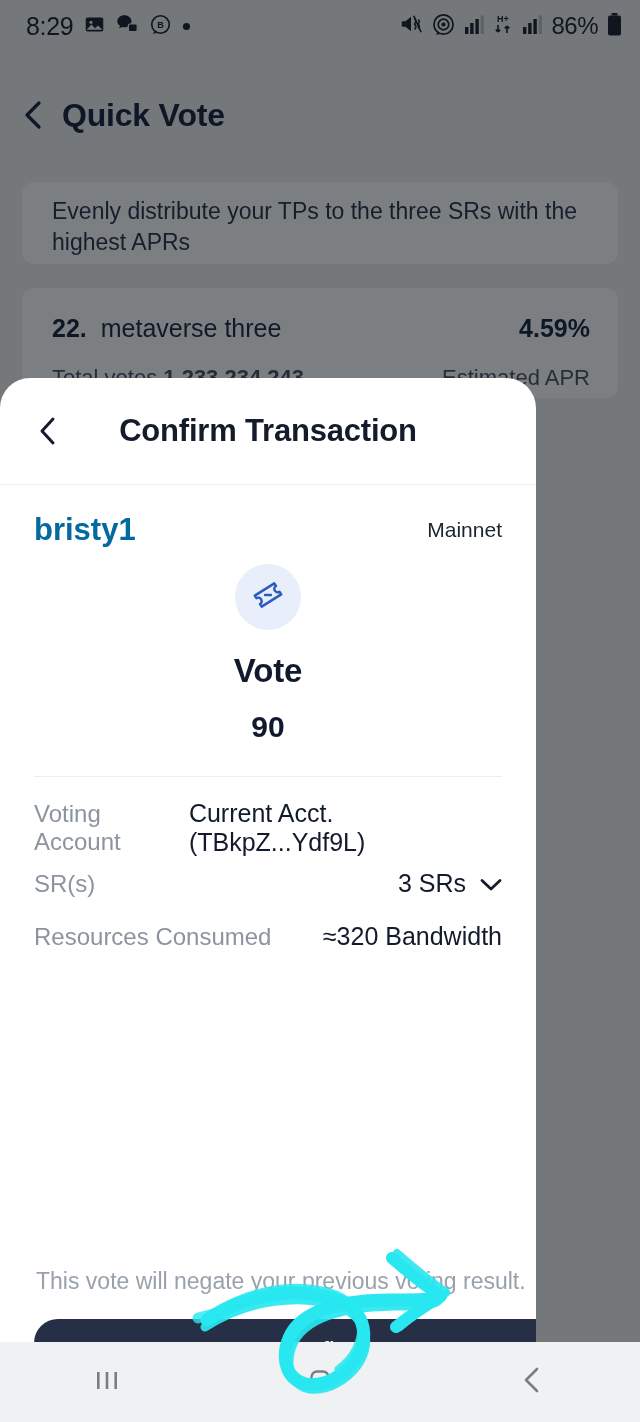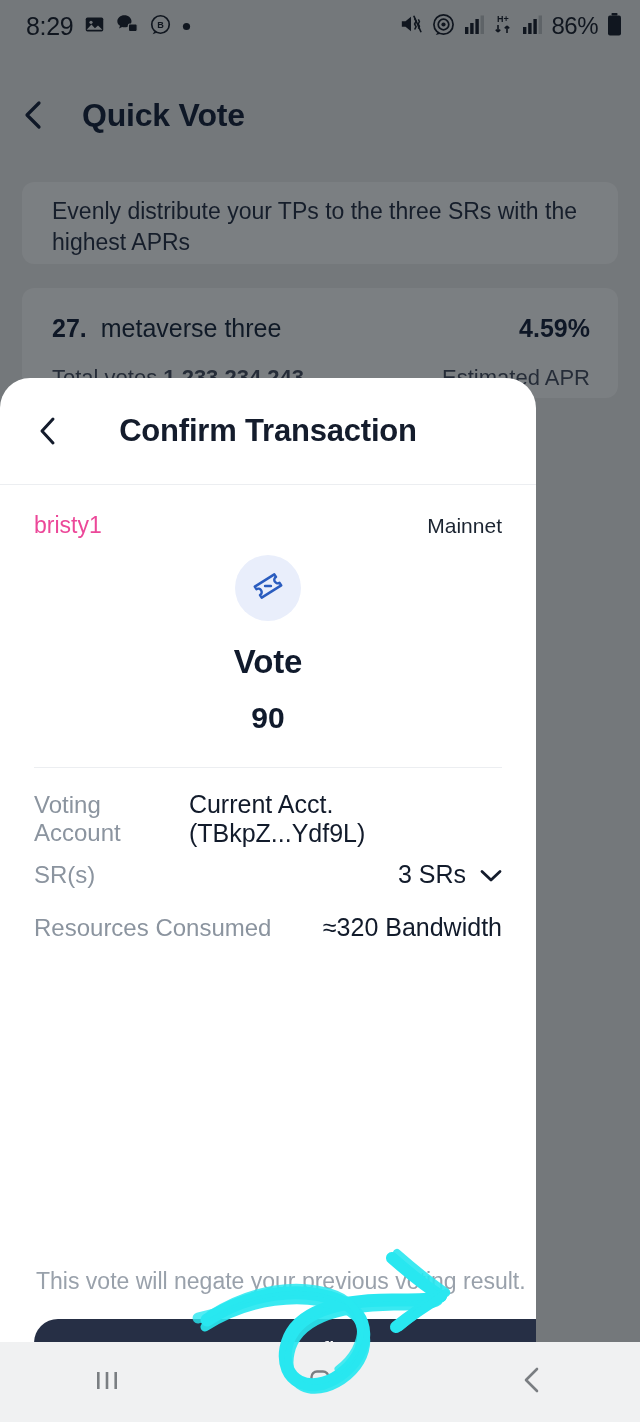--- a/index.html
+++ b/index.html
@@ -27,21 +27,21 @@
   }
   .sb-left { display:flex; align-items:center; gap:11px; }
   .sb-right { display:flex; align-items:center; gap:9px; }
   #status-time { font-size:25px; font-weight:400; letter-spacing:-0.3px; color:#10161f; }
   #battery-pct { font-size:24px; font-weight:400; color:#10161f; letter-spacing:-0.5px; }
   .sbicon { display:block; }
 
   
   #bg-header {
     position:absolute; left:0; top:82px; width:640px; height:66px;
-    display:flex; align-items:center; padding-left:20px; gap:36px;
+    display:flex; align-items:center; padding-left:20px; gap:16px;
   }
   #bg-back-chevron { width:26px; height:32px; }
   #bg-title {
     font-size:32px; font-weight:700; color:#0e1726; letter-spacing:-0.2px;
   }
 
   
   #info-banner {
     position:absolute; left:22px; top:182px; width:596px; height:82px;
     background:rgba(255,255,255,0.055);
@@ -89,21 +89,21 @@
   }
   #sheet-title {
     font-size:31px; font-weight:700; color:#141c2c; letter-spacing:-0.2px;
   }
 
   
   #account-row {
     display:flex; justify-content:space-between; align-items:center;
     padding:27px 34px 0 34px;
   }
-  #account-name { font-size:23px; color:#ec4899; font-weight:400; }
+  #account-name { font-size:31px; color:#0369a1; font-weight:700; }
   #network-name { font-size:21px; color:#1b2431; font-weight:400; }
 
   
   #vote-icon-wrap {
     display:flex; justify-content:center; margin-top:16px;
   }
   #vote-icon-circle {
     width:66px; height:66px; border-radius:50%;
     background:#e9eefb;
     display:flex; align-items:center; justify-content:center;
@@ -258,21 +258,21 @@
     </span>
     <span id="bg-title">Quick Vote</span>
   </div>
 
   <div id="info-banner">
     <div id="info-banner-text">Evenly distribute your TPs to the three SRs with the highest APRs</div>
   </div>
 
   <div id="sr-card">
     <div id="sr-card-row1">
-      <span id="sr-rank">27.</span>
+      <span id="sr-rank">22.</span>
       <span id="sr-name">metaverse three</span>
       <span id="sr-apr">4.59%</span>
     </div>
     <div id="sr-card-row2">
       <span id="sr-total"><span>Total votes</span>&nbsp;<b>1,233,234,243</b></span>
       <span id="sr-est">Estimated APR</span>
     </div>
   </div>
 </div>
 

